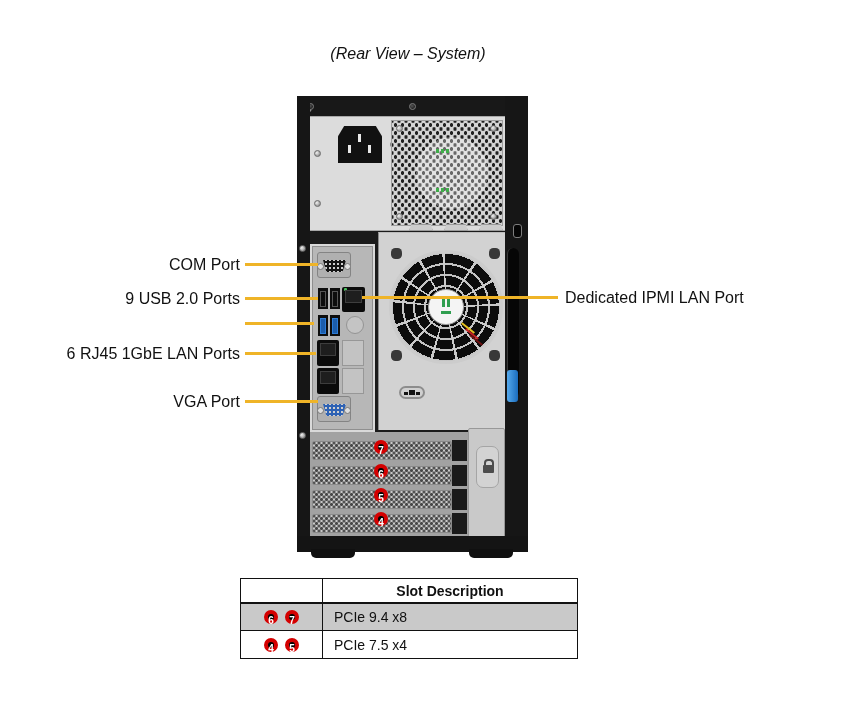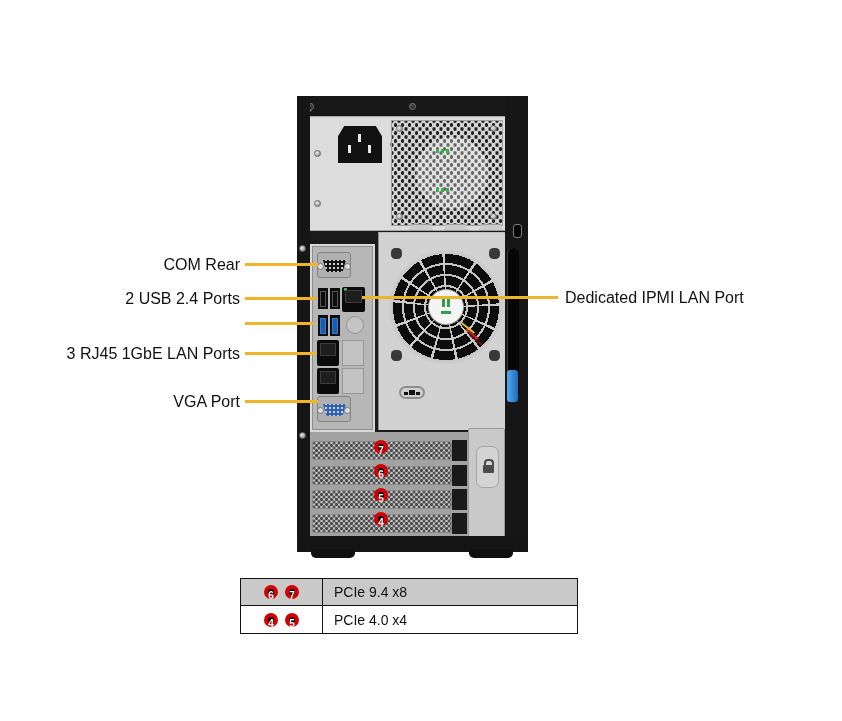--- a/index.html
+++ b/index.html
@@ -146,20 +146,21 @@
   .t-c1 { width:82px; border-right:1px solid #111; display:flex; align-items:center; justify-content:center; gap:7px; }
   .t-c2 { flex:1; display:flex; align-items:center; }
   .t-header-text { justify-content:center; font-weight:bold; font-size:14px; color:#111; }
   .t-desc { padding-left:11px; font-size:14px; color:#111; }
 </style>
 </head>
 <body>
 
 <div class="scene">
 
+  <div class="fig-title">(Rear View – System)</div>
 
   <div class="tower">
 
     <div class="band-top">
       <span class="diag diag-l"></span>
       <span class="diag diag-r"></span>
       <span class="scr scr-dark" style="left:10px; top:7px;"></span>
       <span class="scr scr-dark" style="left:112px; top:7px;"></span>
       <span class="scr scr-dark" style="left:213px; top:7px;"></span>
     </div>
@@ -269,36 +270,40 @@
   <div class="foot foot-l"></div>
   <div class="foot foot-r"></div>
 
   <div class="cline l-com" style="background: rgb(239, 180, 40);"></div>
   <div class="cline l-usb2" style="background: rgb(239, 180, 40);"></div>
   <div class="cline l-usb3" style="background: rgb(239, 180, 40);"></div>
   <div class="cline l-lan" style="background: rgb(239, 180, 40);"></div>
   <div class="cline l-vga" style="background: rgb(239, 180, 40);"></div>
   <div class="cline l-ipmi" style="background: rgb(239, 180, 40);"></div>
 
-  <div class="callout-label lab-left lab-com">COM Rear</div>
-  <div class="callout-label lab-left lab-usb2">2 USB 2.4 Ports</div>
-  <div class="callout-label lab-left lab-lan">3 RJ45 1GbE LAN Ports</div>
+  <div class="callout-label lab-left lab-com">COM Port</div>
+  <div class="callout-label lab-left lab-usb2">9 USB 2.0 Ports</div>
+  <div class="callout-label lab-left lab-lan">6 RJ45 1GbE LAN Ports</div>
   <div class="callout-label lab-ipmi">Dedicated IPMI LAN Port</div>
   <div class="callout-label lab-left lab-vga">VGA Port</div>
 
   <div class="slot-table">
+    <div class="t-row t-head">
+      <div class="t-c1"></div>
+      <div class="t-c2 t-header-text">Slot Description</div>
+    </div>
     <div class="t-row t-r1">
       <div class="t-c1">
         <span class="numcircle" style="border-color: rgb(212, 0, 0);">6</span>
         <span class="numcircle" style="border-color: rgb(212, 0, 0);">7</span>
       </div>
       <div class="t-c2 t-desc">PCIe 9.4 x8</div>
     </div>
     <div class="t-row t-r2">
       <div class="t-c1">
         <span class="numcircle" style="border-color: rgb(212, 0, 0);">4</span>
         <span class="numcircle" style="border-color: rgb(212, 0, 0);">5</span>
       </div>
-      <div class="t-c2 t-desc">PCIe 4.0 x4</div>
+      <div class="t-c2 t-desc">PCIe 7.5 x4</div>
     </div>
   </div>
 
 </div>
 
 </body></html>

